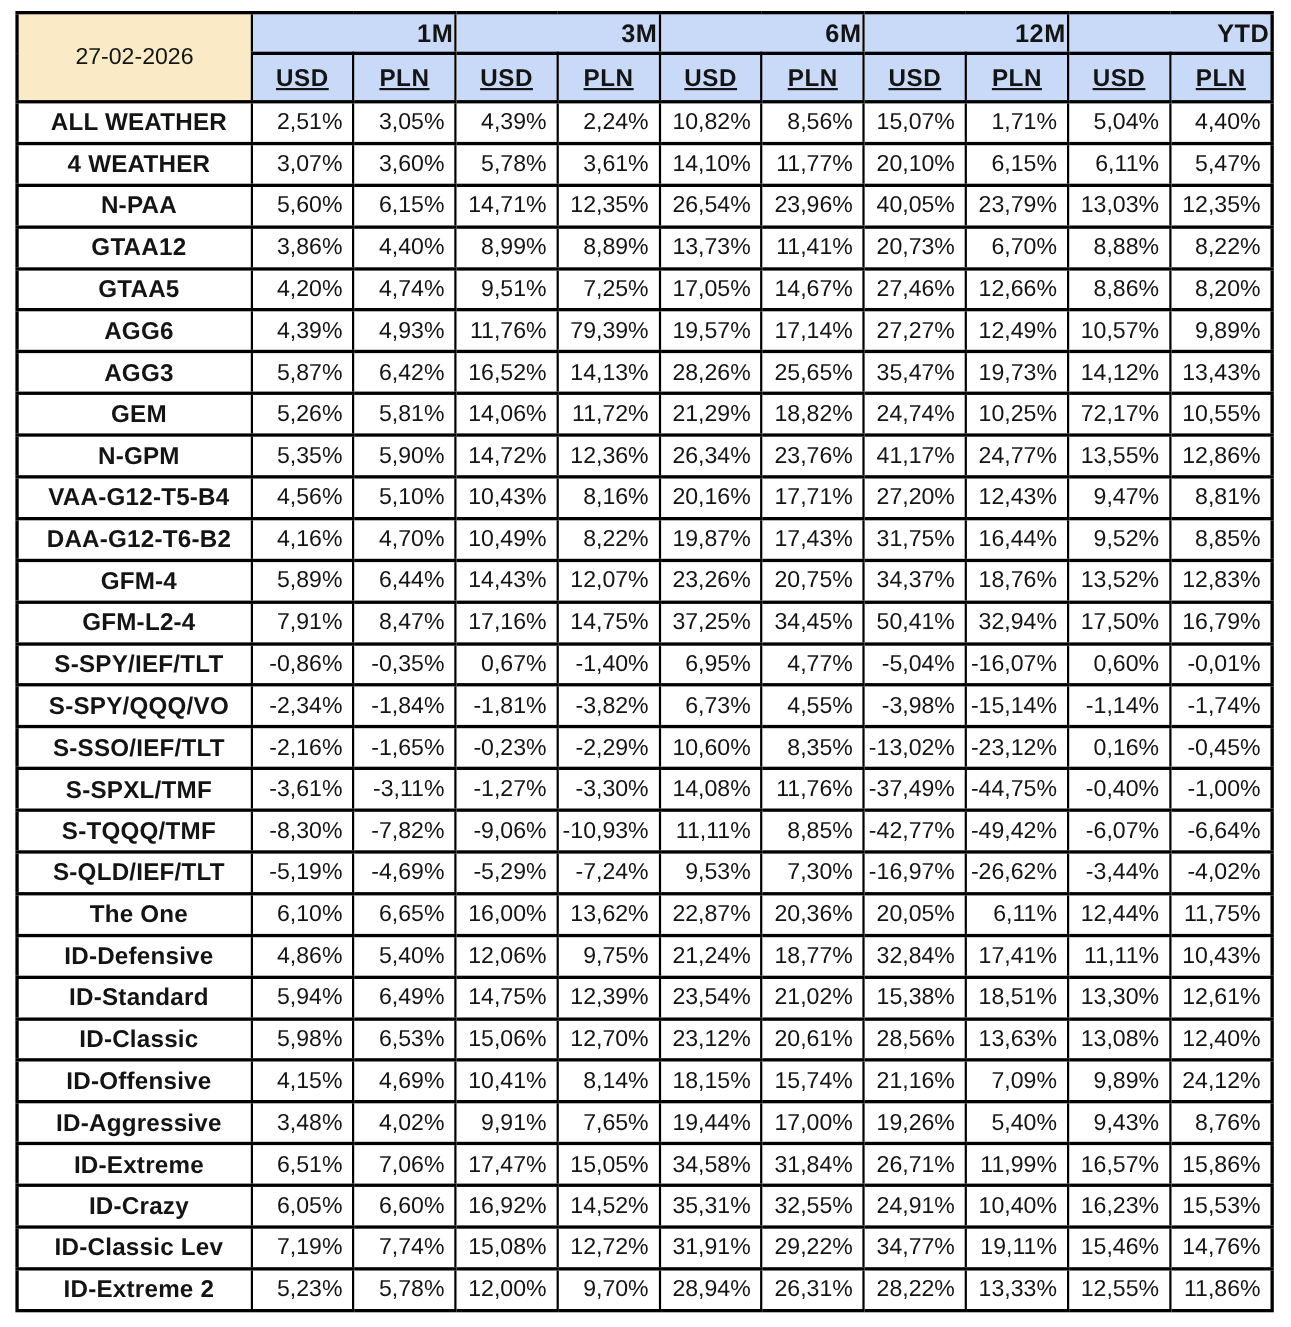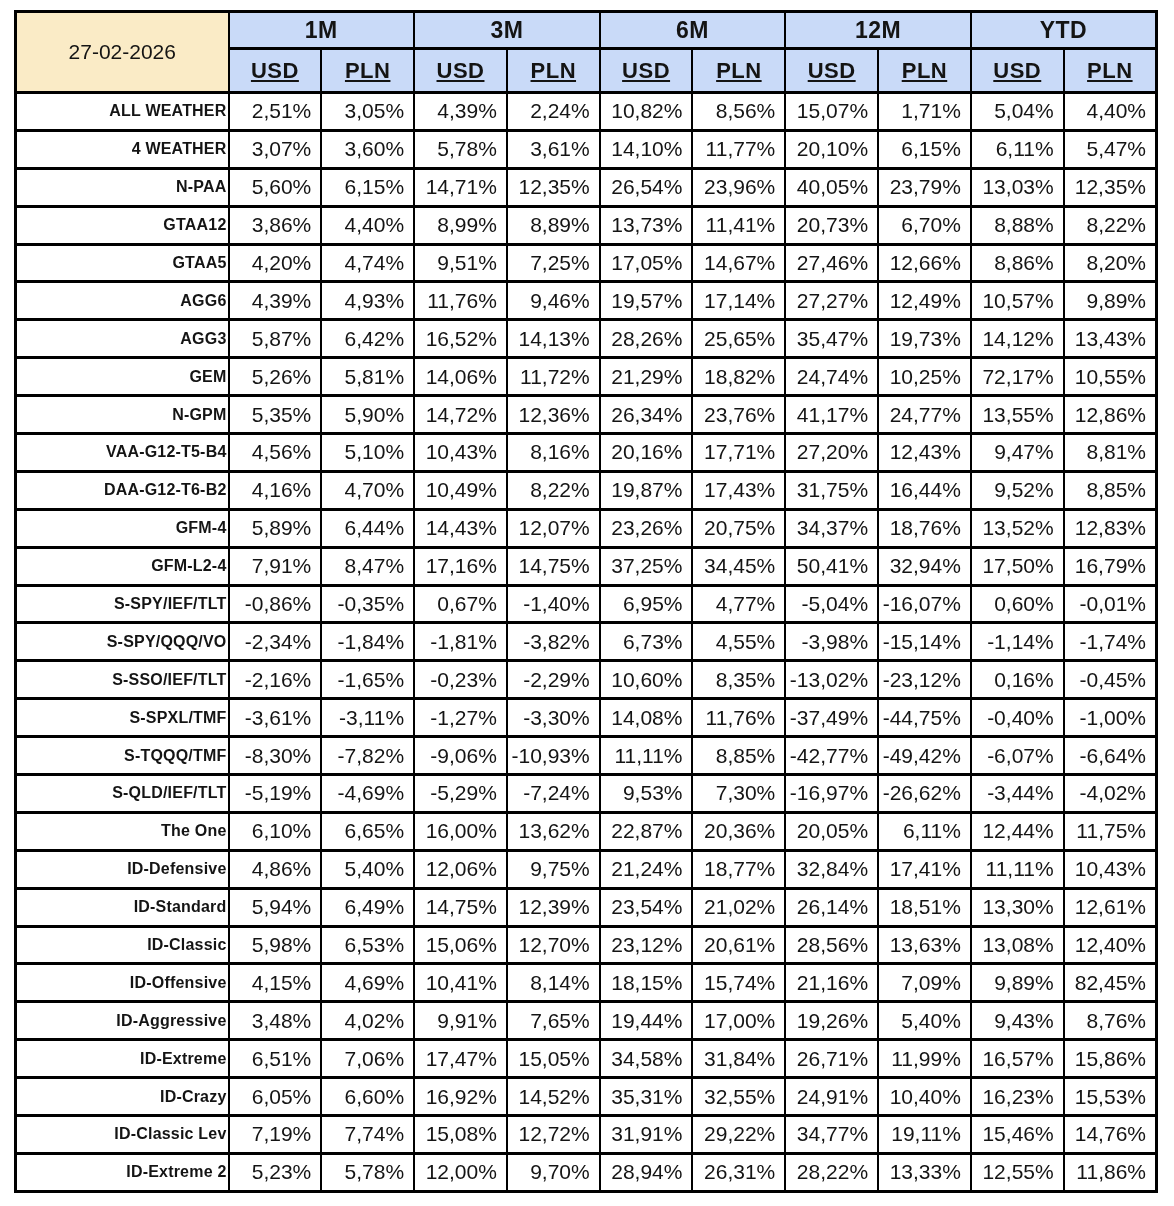--- a/index.html
+++ b/index.html
@@ -40,39 +40,39 @@
     background: var(--date-yellow);
     font-weight: normal;
     font-size: 21px;
     text-align: center;
     vertical-align: middle;
   }
   th.group-th {
     background: var(--header-blue);
     font-weight: bold;
     font-size: 23px;
-    text-align: center;
+    text-align: right;
     vertical-align: middle;
     letter-spacing: 0.5px;
   }
   th.cur-th {
     background: var(--header-blue);
     font-weight: bold;
     font-size: 22px;
     text-align: center;
     vertical-align: middle;
     letter-spacing: 0.5px;
     text-decoration: underline;
   }
   
   tbody tr { height: 37.9px; }
   th.label-cell {
-    text-align: right;
+    text-align: center;
     padding-left: 9px;
-    font-size: 16px;
+    font-size: 22px;
     font-weight: bold;
     vertical-align: middle;
     letter-spacing: 0.2px;
   }
   td.value-cell {
     text-align: right;
     padding-right: 9px;
     font-size: 21px;
     font-weight: normal;
     vertical-align: middle;
@@ -176,21 +176,21 @@
           <td class="value-cell">27,46%</td>
           <td class="value-cell">12,66%</td>
           <td class="value-cell">8,86%</td>
           <td class="value-cell">8,20%</td>
         </tr>
         <tr>
           <th class="label-cell">AGG6</th>
           <td class="value-cell">4,39%</td>
           <td class="value-cell">4,93%</td>
           <td class="value-cell">11,76%</td>
-          <td class="value-cell">9,46%</td>
+          <td class="value-cell">79,39%</td>
           <td class="value-cell">19,57%</td>
           <td class="value-cell">17,14%</td>
           <td class="value-cell">27,27%</td>
           <td class="value-cell">12,49%</td>
           <td class="value-cell">10,57%</td>
           <td class="value-cell">9,89%</td>
         </tr>
         <tr>
           <th class="label-cell">AGG3</th>
           <td class="value-cell">5,87%</td>
@@ -387,21 +387,21 @@
           <td class="value-cell">10,43%</td>
         </tr>
         <tr>
           <th class="label-cell">ID-Standard</th>
           <td class="value-cell">5,94%</td>
           <td class="value-cell">6,49%</td>
           <td class="value-cell">14,75%</td>
           <td class="value-cell">12,39%</td>
           <td class="value-cell">23,54%</td>
           <td class="value-cell">21,02%</td>
-          <td class="value-cell">26,14%</td>
+          <td class="value-cell">15,38%</td>
           <td class="value-cell">18,51%</td>
           <td class="value-cell">13,30%</td>
           <td class="value-cell">12,61%</td>
         </tr>
         <tr>
           <th class="label-cell">ID-Classic</th>
           <td class="value-cell">5,98%</td>
           <td class="value-cell">6,53%</td>
           <td class="value-cell">15,06%</td>
           <td class="value-cell">12,70%</td>
@@ -416,21 +416,21 @@
           <th class="label-cell">ID-Offensive</th>
           <td class="value-cell">4,15%</td>
           <td class="value-cell">4,69%</td>
           <td class="value-cell">10,41%</td>
           <td class="value-cell">8,14%</td>
           <td class="value-cell">18,15%</td>
           <td class="value-cell">15,74%</td>
           <td class="value-cell">21,16%</td>
           <td class="value-cell">7,09%</td>
           <td class="value-cell">9,89%</td>
-          <td class="value-cell">82,45%</td>
+          <td class="value-cell">24,12%</td>
         </tr>
         <tr>
           <th class="label-cell">ID-Aggressive</th>
           <td class="value-cell">3,48%</td>
           <td class="value-cell">4,02%</td>
           <td class="value-cell">9,91%</td>
           <td class="value-cell">7,65%</td>
           <td class="value-cell">19,44%</td>
           <td class="value-cell">17,00%</td>
           <td class="value-cell">19,26%</td>

